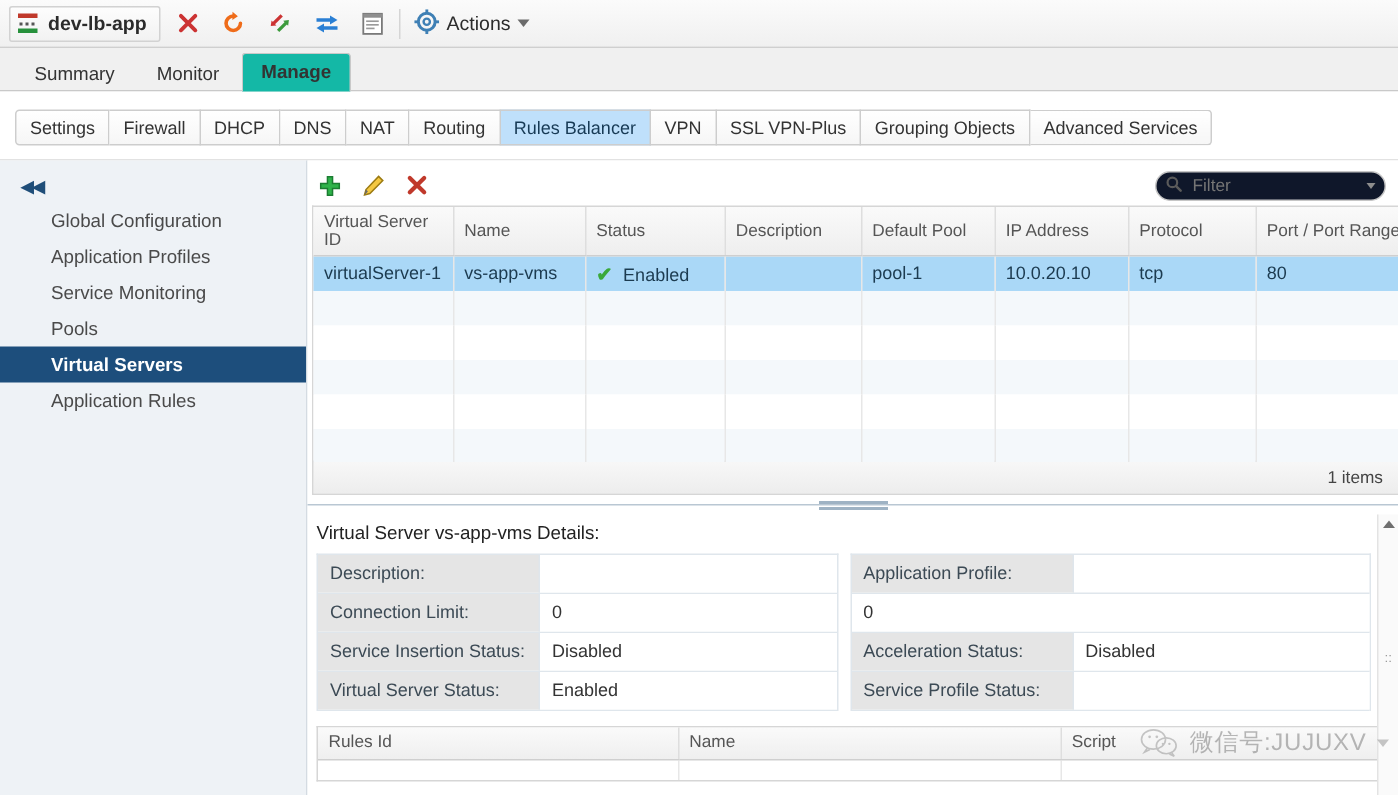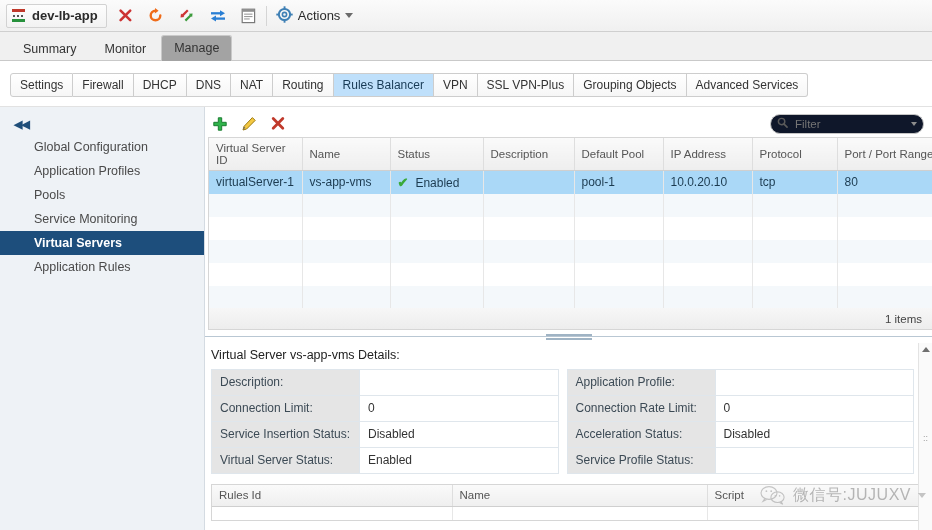--- a/index.html
+++ b/index.html
@@ -54,22 +54,22 @@
     display: flex; align-items: flex-end;
     padding-left: 10px;
   }
   .ptab {
     height: 24px; line-height: 24px; padding: 0 12px;
     font-size: 12.5px; color: #333; cursor: pointer;
     border: 1px solid transparent; border-bottom: none;
     margin-right: 2px;
   }
   .ptab.active {
-    background: #a3a3a3; border-color: #c9c9c9; border-radius: 3px 3px 0 0;
-    height: 26px; line-height: 25px; margin-bottom: -1px; font-weight: normal;
+    background: #14b8a6; border-color: #c9c9c9; border-radius: 3px 3px 0 0;
+    height: 26px; line-height: 25px; margin-bottom: -1px; font-weight: bold;
   }
 
   
   .subtabwrap { padding: 12px 0 0 10px; background:#fff; }
   .subtabs { display:flex; align-items:stretch; height:24px; }
   .stab {
     padding: 0 9px; height: 24px; line-height: 23px; font-size: 12px; color:#333;
     background: linear-gradient(#ffffff,#f6f6f6);
     border: 1px solid #cdcdcd; border-left: none; cursor: pointer; white-space: nowrap;
   }
@@ -293,22 +293,22 @@
   </div>
 
   <div class="body">
 
     <div class="sidebar">
       <div class="collapse-row">
         <span class="dbl-left">◀◀</span>
       </div>
       <div class="side-item">Global Configuration</div>
       <div class="side-item">Application Profiles</div>
+      <div class="side-item">Service Monitoring</div>
       <div class="side-item">Pools</div>
-      <div class="side-item">Service Monitoring</div>
       <div class="side-item active">Virtual Servers</div>
       <div class="side-item">Application Rules</div>
     </div>
 
     <div class="content">
 
       <div class="gridtoolbar">
         <div class="gt-icons">
           <span class="gt-btn">
             <svg width="16" height="16" viewBox="0 0 16 16">
@@ -463,21 +463,20 @@
               <div class="dlabel">Virtual Server Status:</div>
               <div class="dvalue">Enabled</div>
             </div>
           </div>
 
           <div class="dcol">
             <div class="drow">
               <div class="dlabel">Application Profile:</div>
             </div>
             <div class="drow">
-              <div class="dlabel">Connection Rate Limit:</div>
               <div class="dvalue">0</div>
             </div>
             <div class="drow">
               <div class="dlabel">Acceleration Status:</div>
               <div class="dvalue">Disabled</div>
             </div>
             <div class="drow">
               <div class="dlabel">Service Profile Status:</div>
               <div class="dvalue"></div>
             </div>

